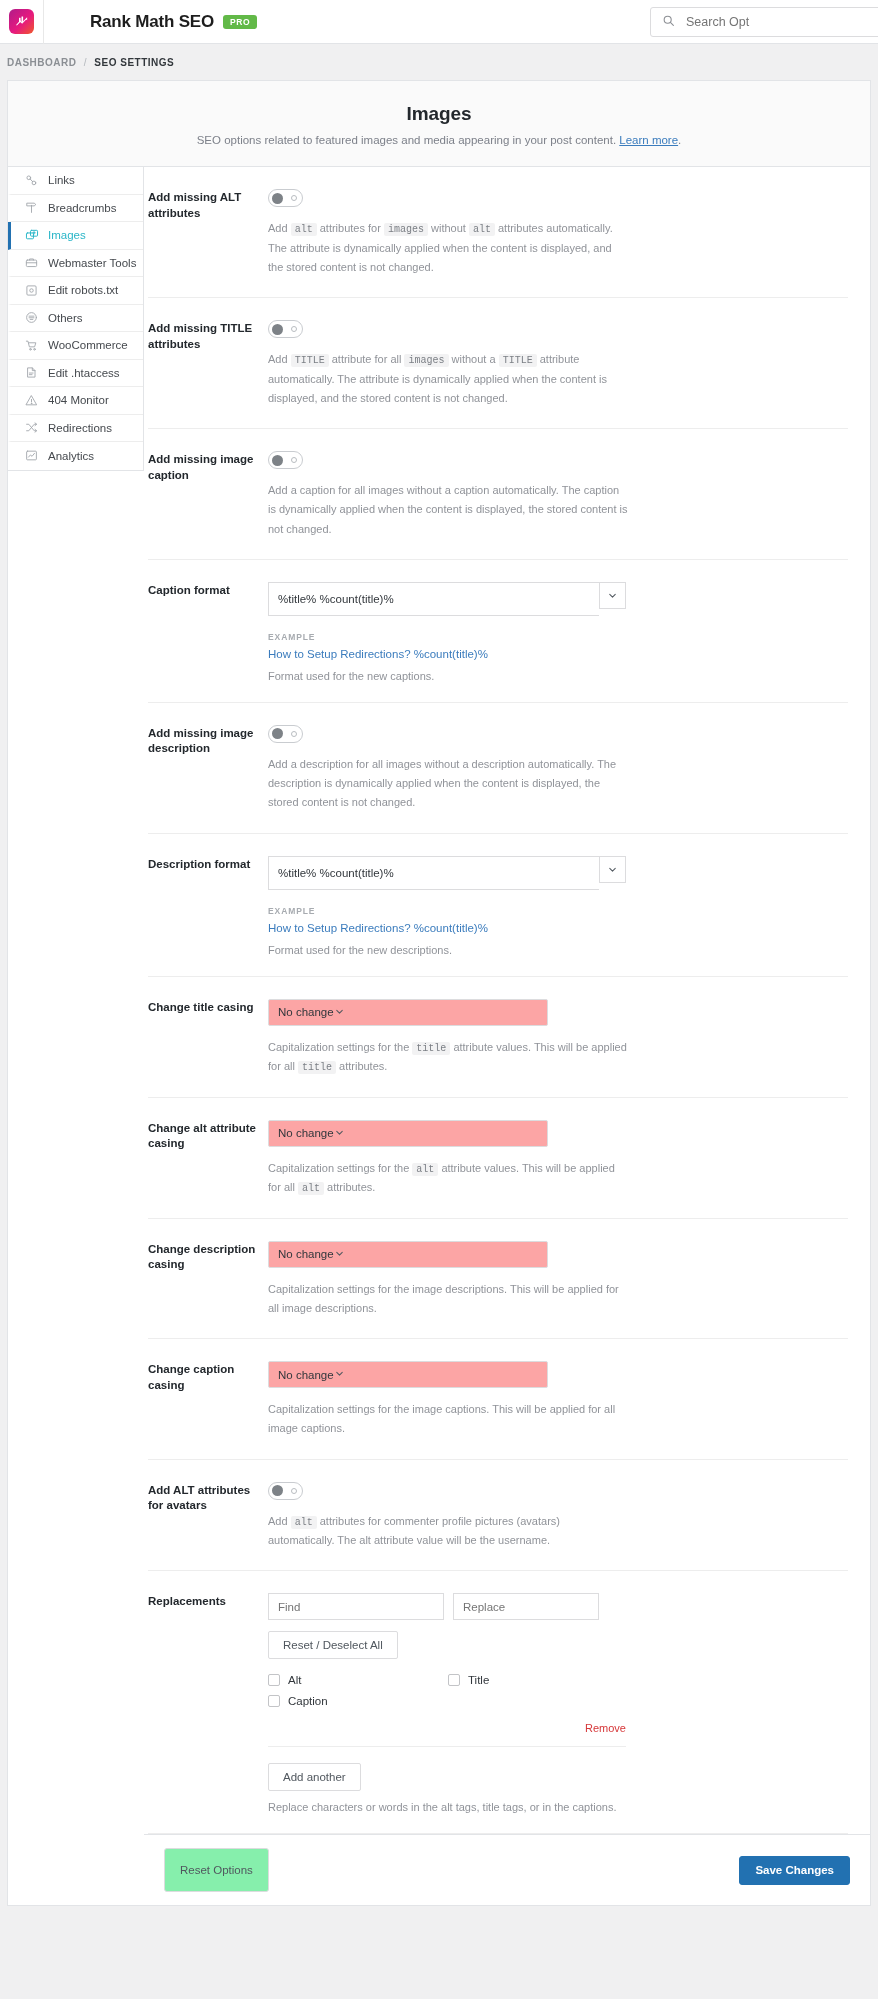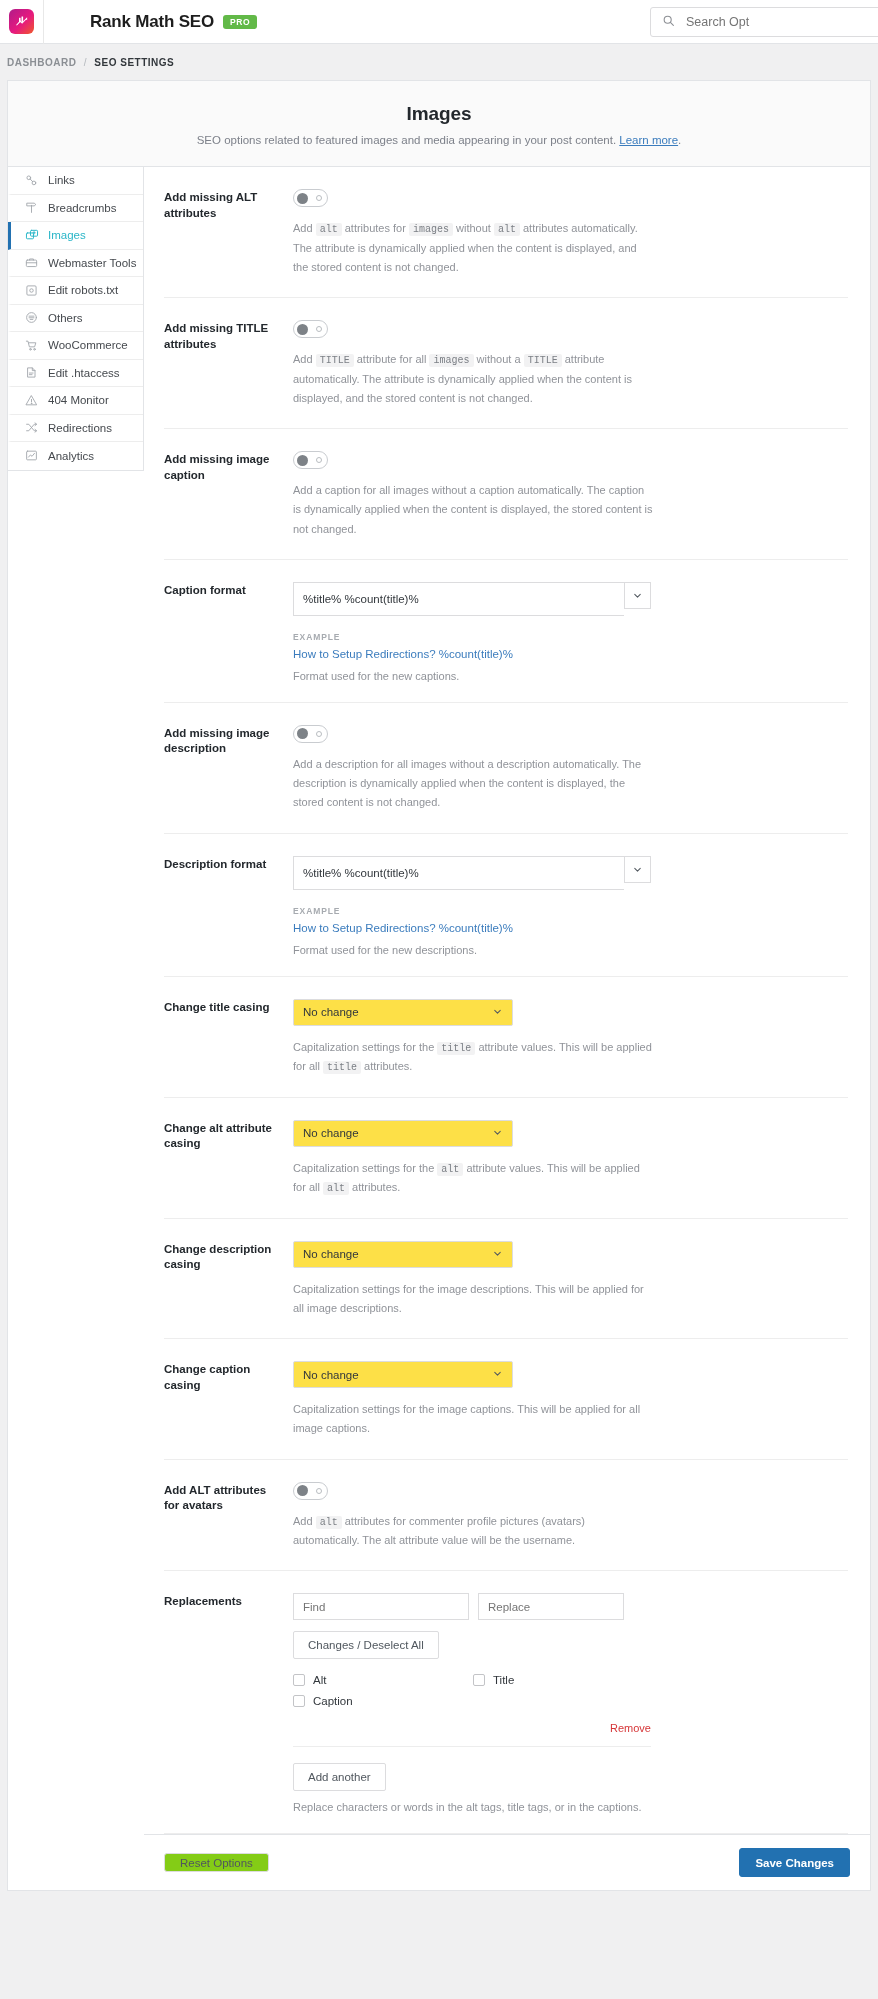--- a/index.html
+++ b/index.html
@@ -160,22 +160,21 @@
   .main {
     flex: 1 1 auto;
     background: #fff;
     padding: 0;
     min-width: 0;
   }
   .field {
     display: flex;
     padding: 22px 0 20px;
     border-bottom: 1px solid #ededed;
-    margin: 0 22px 0 20px;
-    gap: 9px;
+    margin: 0 22px 0 4px;
   }
   .field:last-of-type { border-bottom: none; }
   .f-label {
     width: 120px;
     flex: 0 0 120px;
     font-size: 11.5px;
     font-weight: 700;
     color: #23282d;
     line-height: 1.35;
     padding-top: 1px;
@@ -258,32 +257,32 @@
     margin-top: 6px;
   }
   .hint {
     font-size: 11px;
     color: #909399;
     margin-top: 10px;
   }
 
   
   select.sel, .fake-sel {
-    width: 220px;
+    width: 280px;
     height: 27px;
     border: 1px solid #dcdcde;
     border-radius: 2px;
-    background: #fde047;
+    background: #fca5a5;
     font-size: 11.5px;
     color: #32373c;
     padding: 0 9px;
     font-family: "Liberation Sans", sans-serif;
     display: flex;
     align-items: center;
-    justify-content: space-between;
+    justify-content: flex-start;
   }
   .fake-sel .car { color: #50575e; }
 
   
   .rep-row { display: flex; gap: 9px; }
   .rep-row input {
     height: 27px;
     border: 1px solid #dcdcde;
     font-size: 11.5px;
     padding: 0 9px;
@@ -338,23 +337,23 @@
   
   .panel-footer {
     border-top: 1px solid #e2e4e7;
     padding: 13px 20px;
     display: flex;
     justify-content: space-between;
     align-items: center;
     background: #fff;
   }
   .btn-reset {
-    height: 19px;
+    height: 44px;
     border: 1px solid #dcdcde;
-    background: #84cc16;
+    background: #86efac;
     border-radius: 3px;
     font-size: 11.5px;
     color: #50575e;
     padding: 0 15px;
     font-family: "Liberation Sans", sans-serif;
     cursor: pointer;
   }
   .btn-save {
     height: 29px;
     border: 1px solid #2271b1;
@@ -702,21 +701,21 @@
 
       <div class="field">
         <div class="f-label">Replacements</div>
         <div class="f-ctl">
           <div class="rep-row">
             <input class="find" type="text" placeholder="Find" style="">
             <input class="replace" type="text" placeholder="Replace" style="">
           </div>
 
           <div style="margin-top:11px;">
-            <button class="btn-light">Changes / Deselect All</button>
+            <button class="btn-light">Reset / Deselect All</button>
           </div>
 
           <div class="cbx-grid">
             <label class="cbx">
               <span class="box"></span>
               <span>Alt</span>
             </label>
             <label class="cbx">
               <span class="box"></span>
               <span>Title</span>

